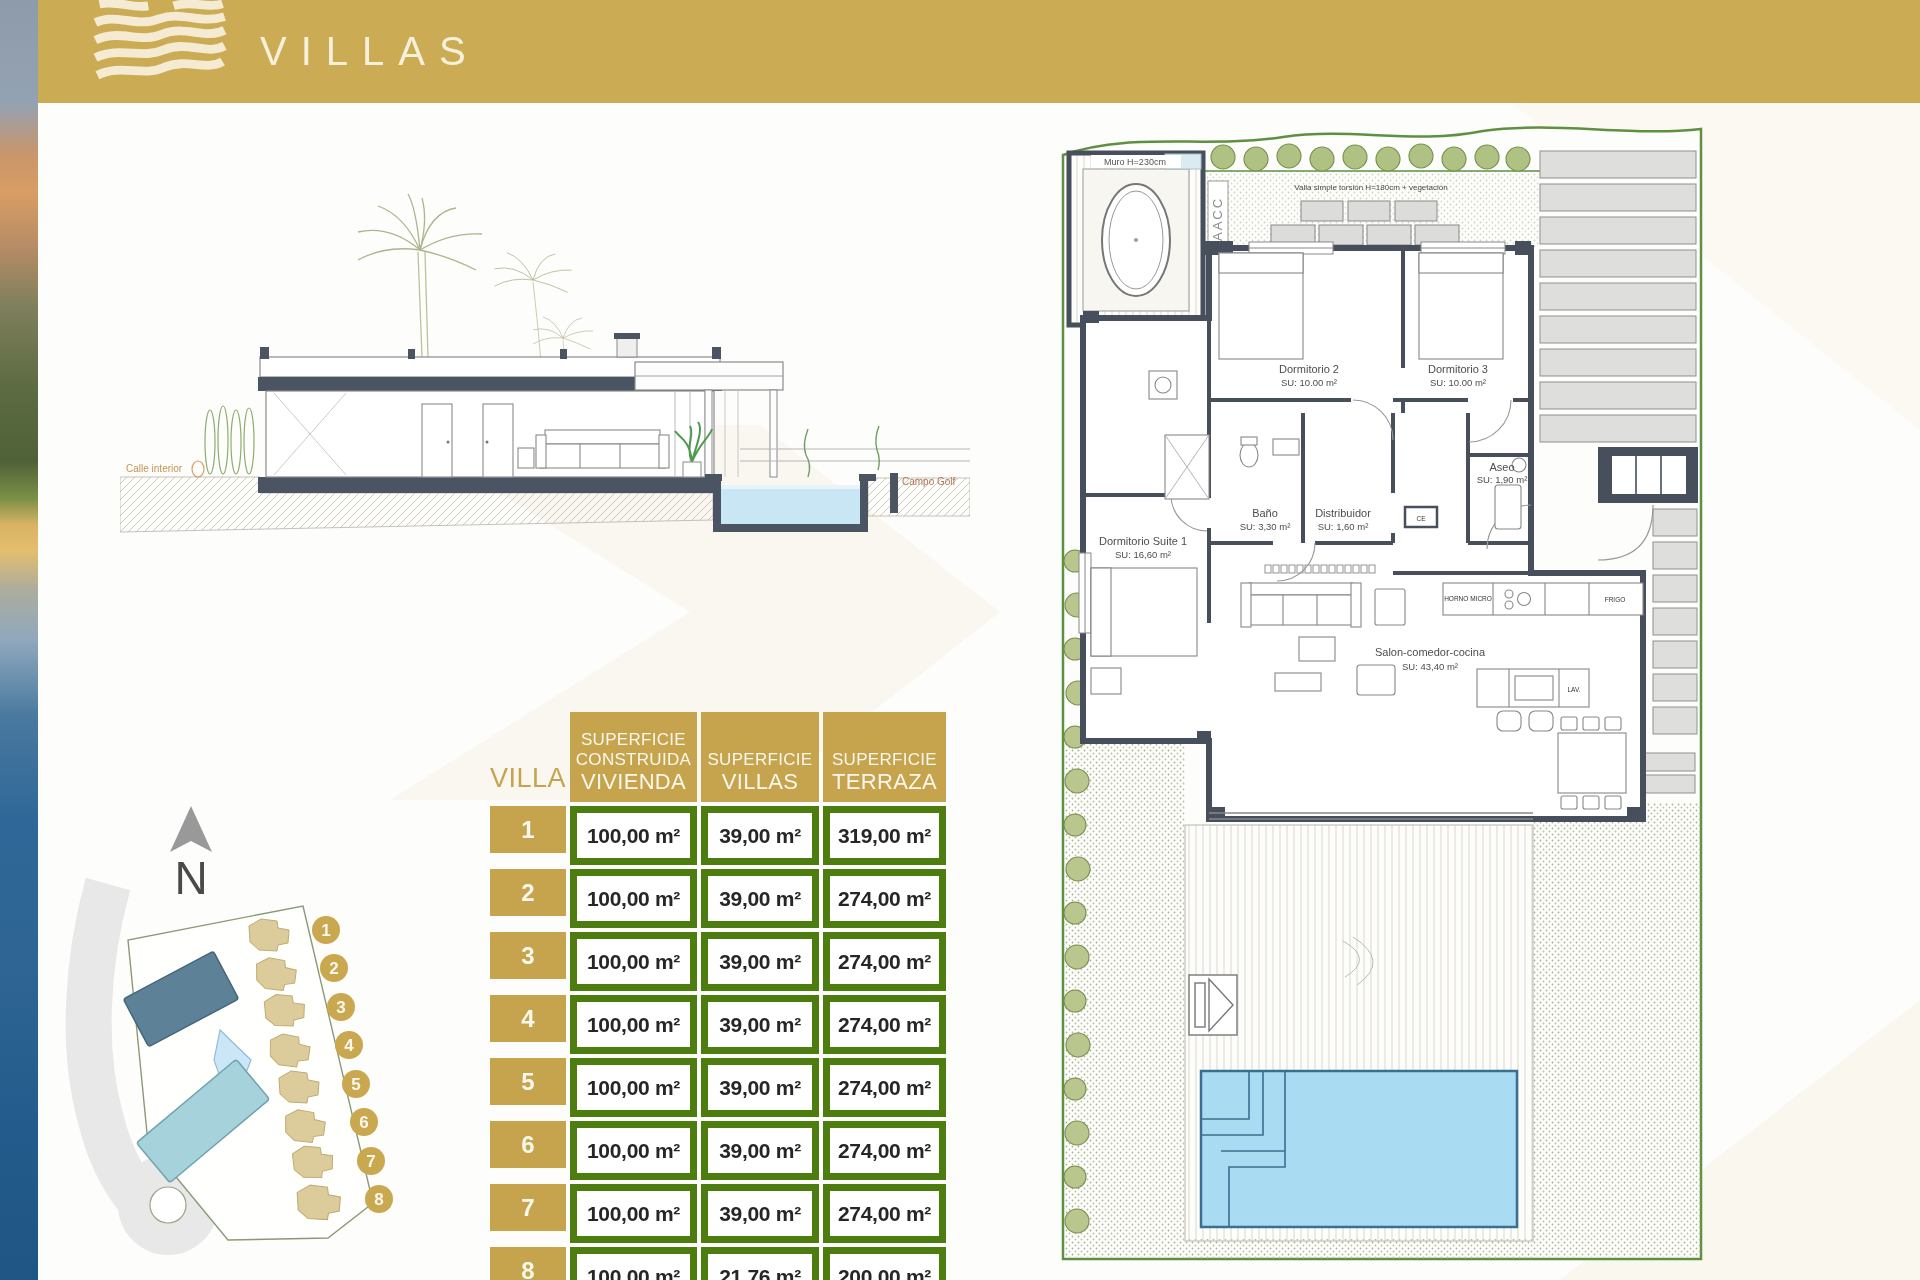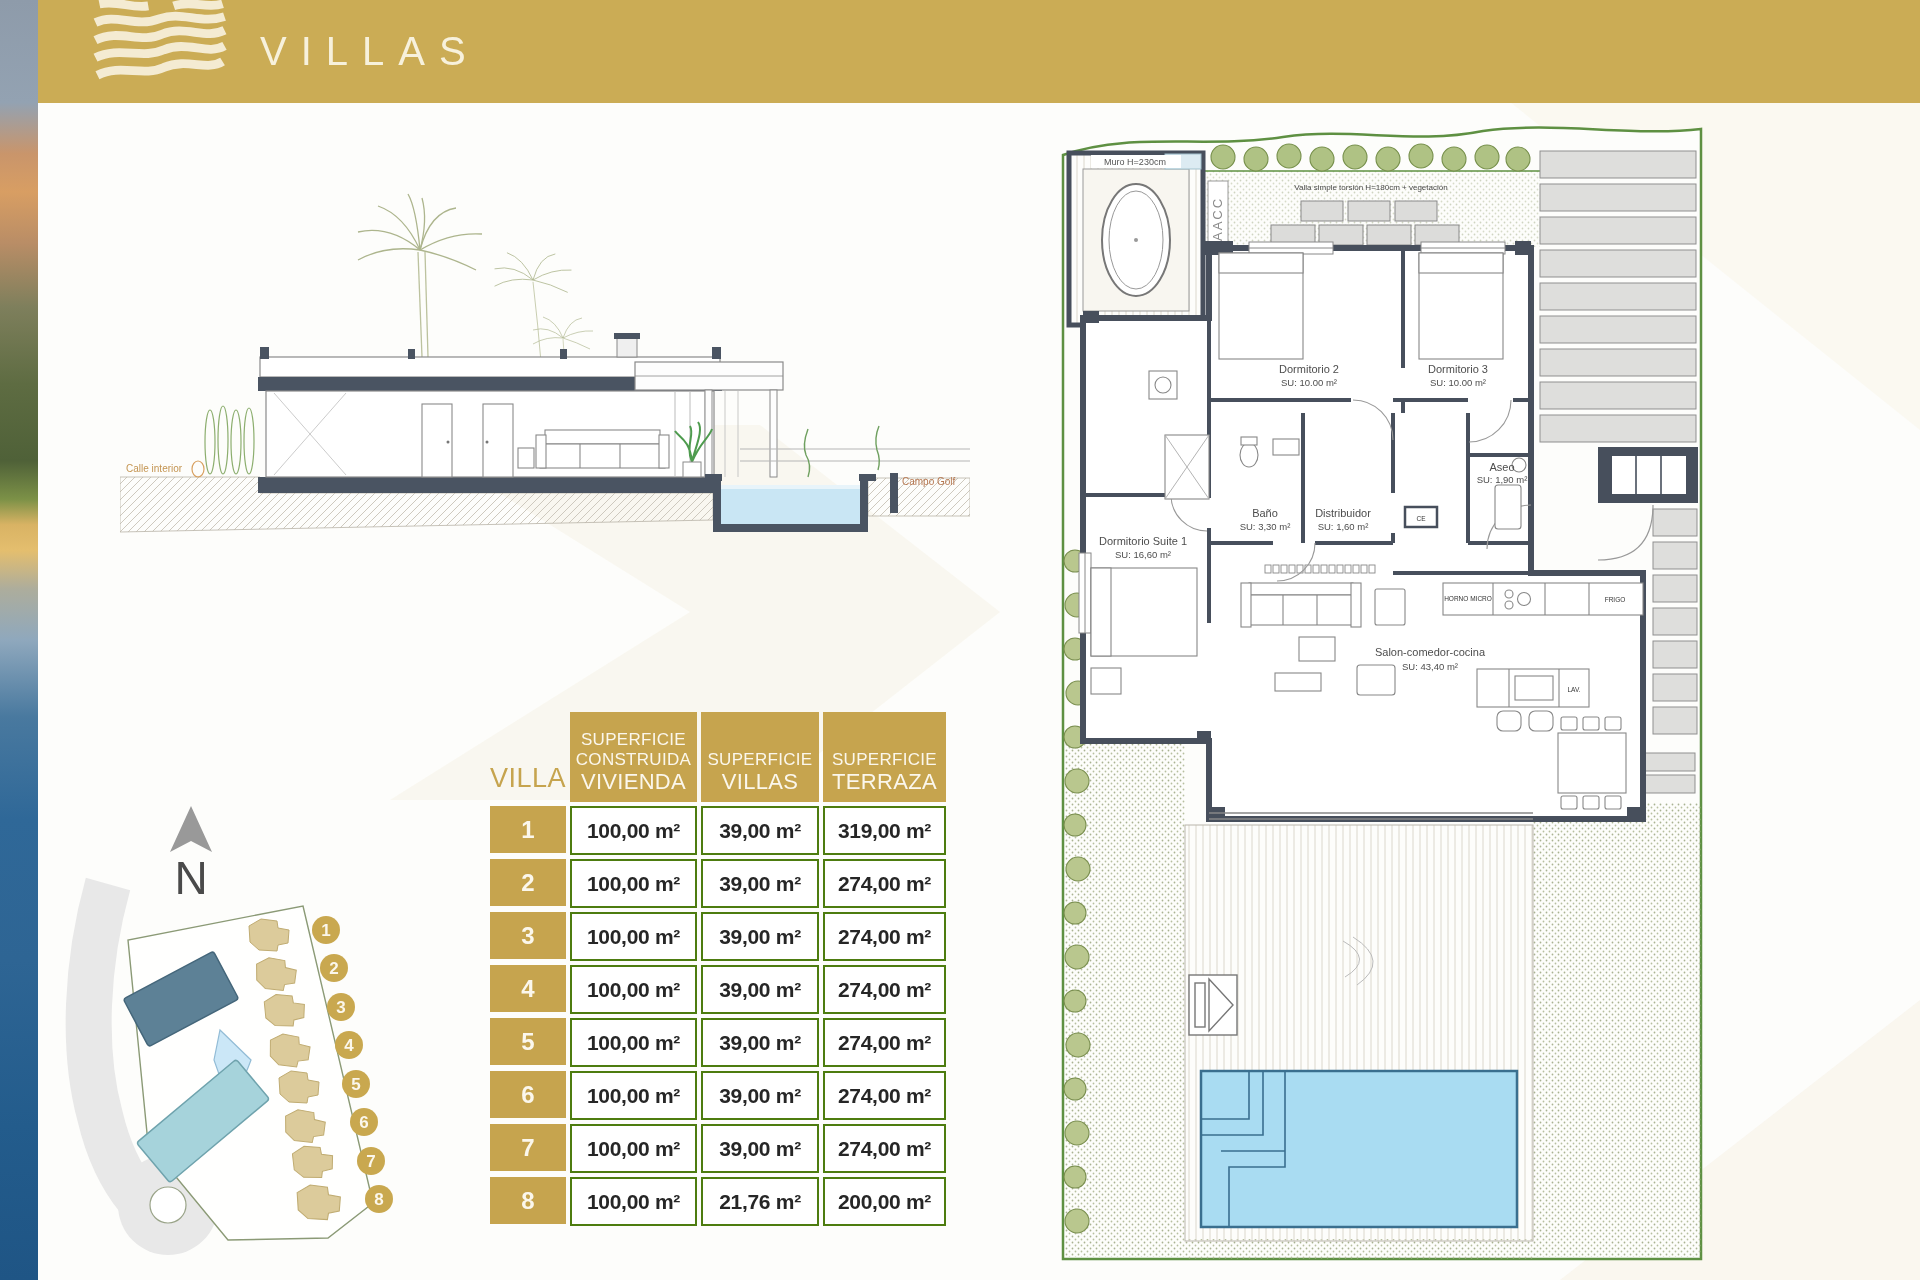--- a/index.html
+++ b/index.html
@@ -26,21 +26,21 @@
      grid-template-columns:76px 127px 118px 123px;grid-auto-rows:auto;
      column-gap:4px;row-gap:4px;}
   .t-villa{color:#C6A44E;font-weight:normal;font-size:27px;text-align:right;
      align-self:end;padding:0 2px 8px 0;letter-spacing:.5px;}
   .t-h{background:#C6A44E;color:#FBF7EC;text-align:center;height:82px;
      display:flex;flex-direction:column;justify-content:flex-end;padding-bottom:8px;}
   .th-light{font-size:17px;line-height:20px;letter-spacing:.3px;}
   .th-bold{font-size:22px;font-weight:normal;line-height:24px;letter-spacing:.3px;}
   .t-num{background:#C6A44E;color:#FBF7EC;font-weight:bold;font-size:24px;
      display:flex;align-items:center;justify-content:center;height:47px;}
-  .t-cell{background:#FFFFFF;border:2px solid #4d7c0f;color:#262626;
+  .t-cell{background:#FFFFFF;border:7px solid #4d7c0f;color:#262626;
      font-weight:bold;font-size:21px;display:flex;align-items:center;
      justify-content:center;height:45px;letter-spacing:-.3px;}
   svg text{font-family:"Liberation Sans",sans-serif;}
   .plan-name{font-size:11px;fill:#4d4d4d;}
   .plan-area{font-size:9.5px;fill:#4d4d4d;}
   .tiny{font-size:6.5px;fill:#333;}
 </style>
 </head>
 <body>
 

